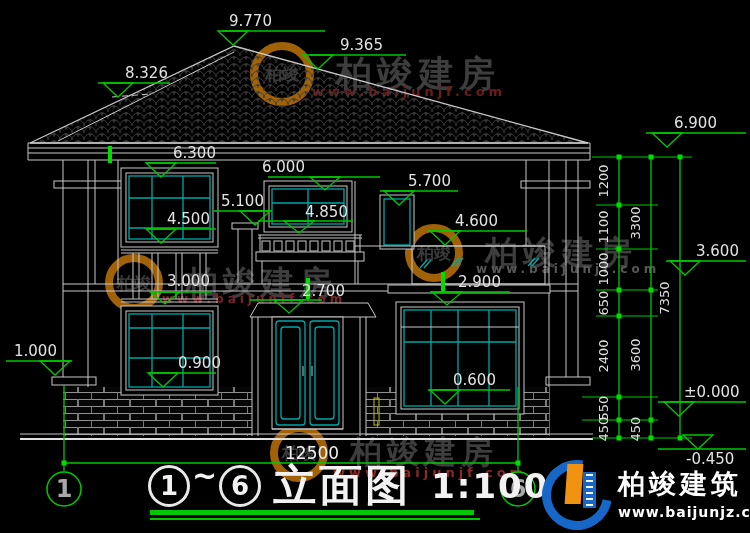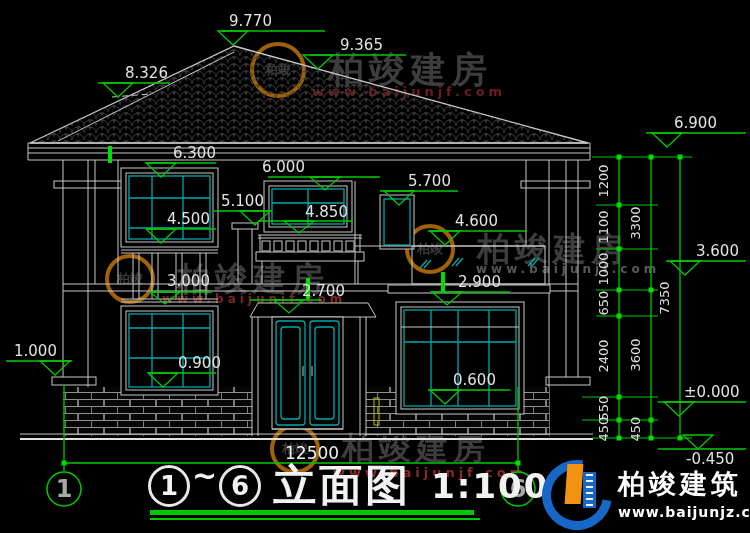--- a/index.html
+++ b/index.html
@@ -3,22 +3,22 @@
 <meta charset="utf-8">
 <style>
   html,body{margin:0;padding:0;background:#000;}
   #screen{position:relative;width:750px;height:533px;background:#000;overflow:hidden;
           font-family:"DejaVu Sans",sans-serif;}
   svg text{font-family:"DejaVu Sans",sans-serif;}
 
   
   .wm{position:absolute;z-index:1;display:flex;align-items:center;gap:22px;color:#3d3d3d;
       font-weight:bold;pointer-events:none;}
-  .wm-circle{display:flex;align-items:center;justify-content:center;border:4px solid #a16207;
-      border-radius:50%;color:#3a3a3a;font-size:13px;letter-spacing:0;}
+  .wm-circle{display:flex;align-items:center;justify-content:center;border:8px solid #a16207;
+      border-radius:50%;color:#3a3a3a;font-size:17px;letter-spacing:0;}
   .wm-name{letter-spacing:5px;white-space:nowrap;}
   .wm-url{position:absolute;z-index:1;font-weight:bold;letter-spacing:4px;pointer-events:none;white-space:nowrap;}
 
   
   .title-bar{position:absolute;left:148px;top:461px;height:50px;display:flex;align-items:center;
       z-index:3;color:#f2f2f2;}
   .tc{width:36px;height:36px;border:3px solid #e8e8e8;border-radius:50%;display:flex;
       align-items:center;justify-content:center;font-size:26px;font-weight:bold;flex:0 0 auto;}
   .tilde{font-size:30px;font-weight:bold;transform:translateY(-11px);margin:0 2px;}
   .title-name{font-size:43px;font-weight:bold;letter-spacing:3px;margin-left:12px;white-space:nowrap;}

